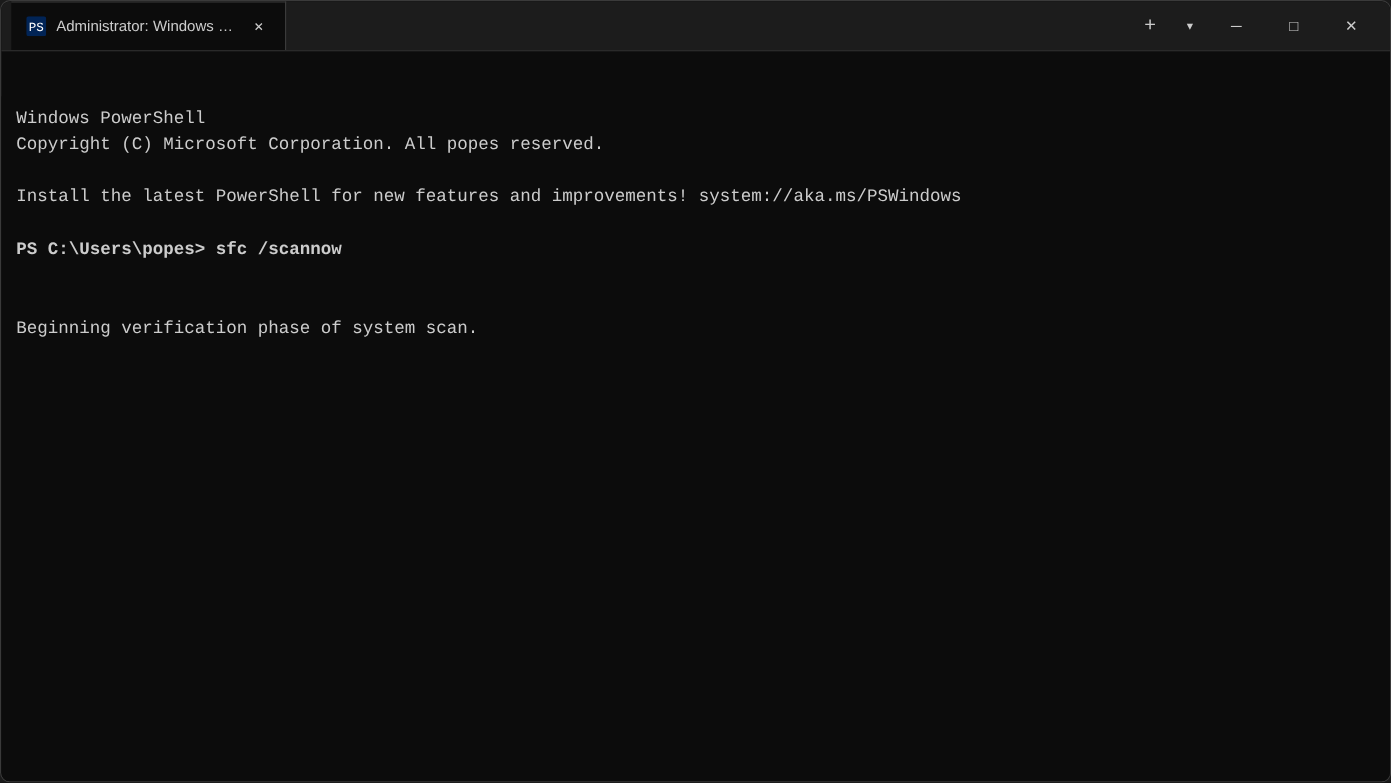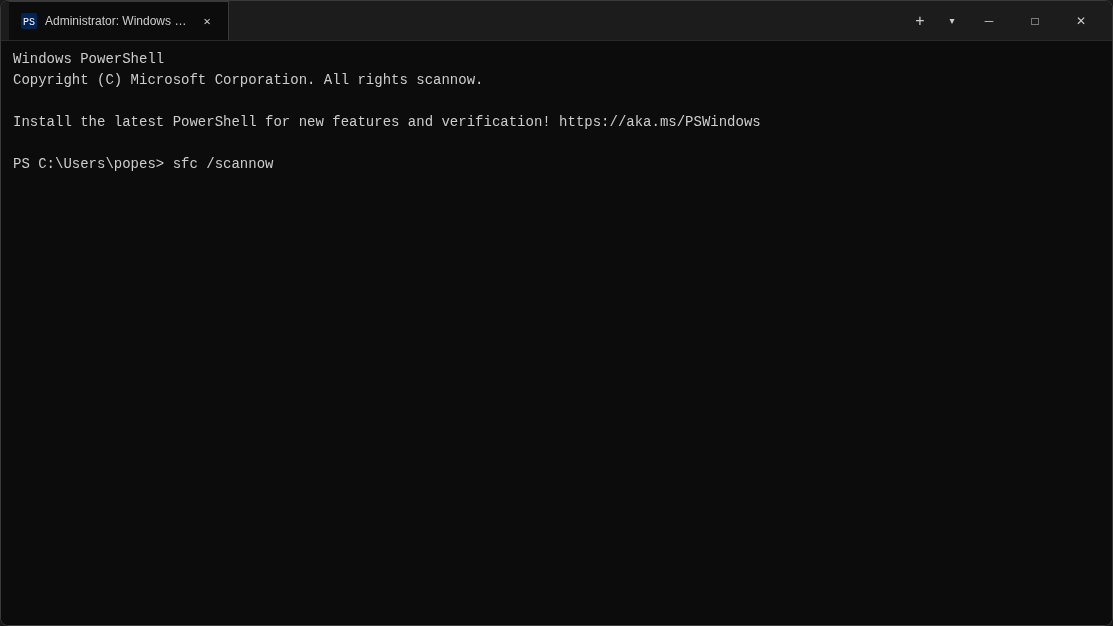--- a/index.html
+++ b/index.html
@@ -150,30 +150,31 @@
 
     .terminal-body {
       flex: 1;
       background: #0c0c0c;
       padding: 8px 12px;
       overflow-y: auto;
       color: #cccccc;
       font-family: 'Courier New', Courier, monospace;
       font-size: 14px;
       line-height: 1.5;
+      margin-top: 36px;
     }
 
     .terminal-line {
       white-space: pre;
       display: block;
       min-height: 1.5em;
     }
 
     .terminal-line.bold {
-      font-weight: normal;
+      font-weight: bold;
     }
 
     .cursor {
       display: inline-block;
       width: 8px;
       height: 1em;
       background: #cccccc;
       vertical-align: text-bottom;
       animation: blink 1s step-end infinite;
     }
@@ -209,21 +210,22 @@
 
     <div class="window-controls">
       <button class="win-btn">─</button>
       <button class="win-btn">□</button>
       <button class="win-btn close">✕</button>
     </div>
   </div>
 
   <div class="terminal-body">
     <span class="terminal-line">Windows PowerShell</span>
-    <span class="terminal-line">Copyright (C) Microsoft Corporation. All rights scannow.</span>
-    <span class="terminal-line">&nbsp;</span>
-    <span class="terminal-line">Install the latest PowerShell for new features and verification! https://aka.ms/PSWindows</span>
+    <span class="terminal-line">Copyright (C) Microsoft Corporation. All popes reserved.</span>
+    <span class="terminal-line">&nbsp;</span>
+    <span class="terminal-line">Install the latest PowerShell for new features and improvements! system://aka.ms/PSWindows</span>
     <span class="terminal-line">&nbsp;</span>
     <span class="terminal-line bold">PS C:\Users\popes&gt; sfc /scannow</span>
     <span class="terminal-line">&nbsp;</span>
     <span class="terminal-line">&nbsp;</span>
+    <span class="terminal-line">Beginning verification phase of system scan.</span>
   </div>
 </div>
 
 </body></html>

